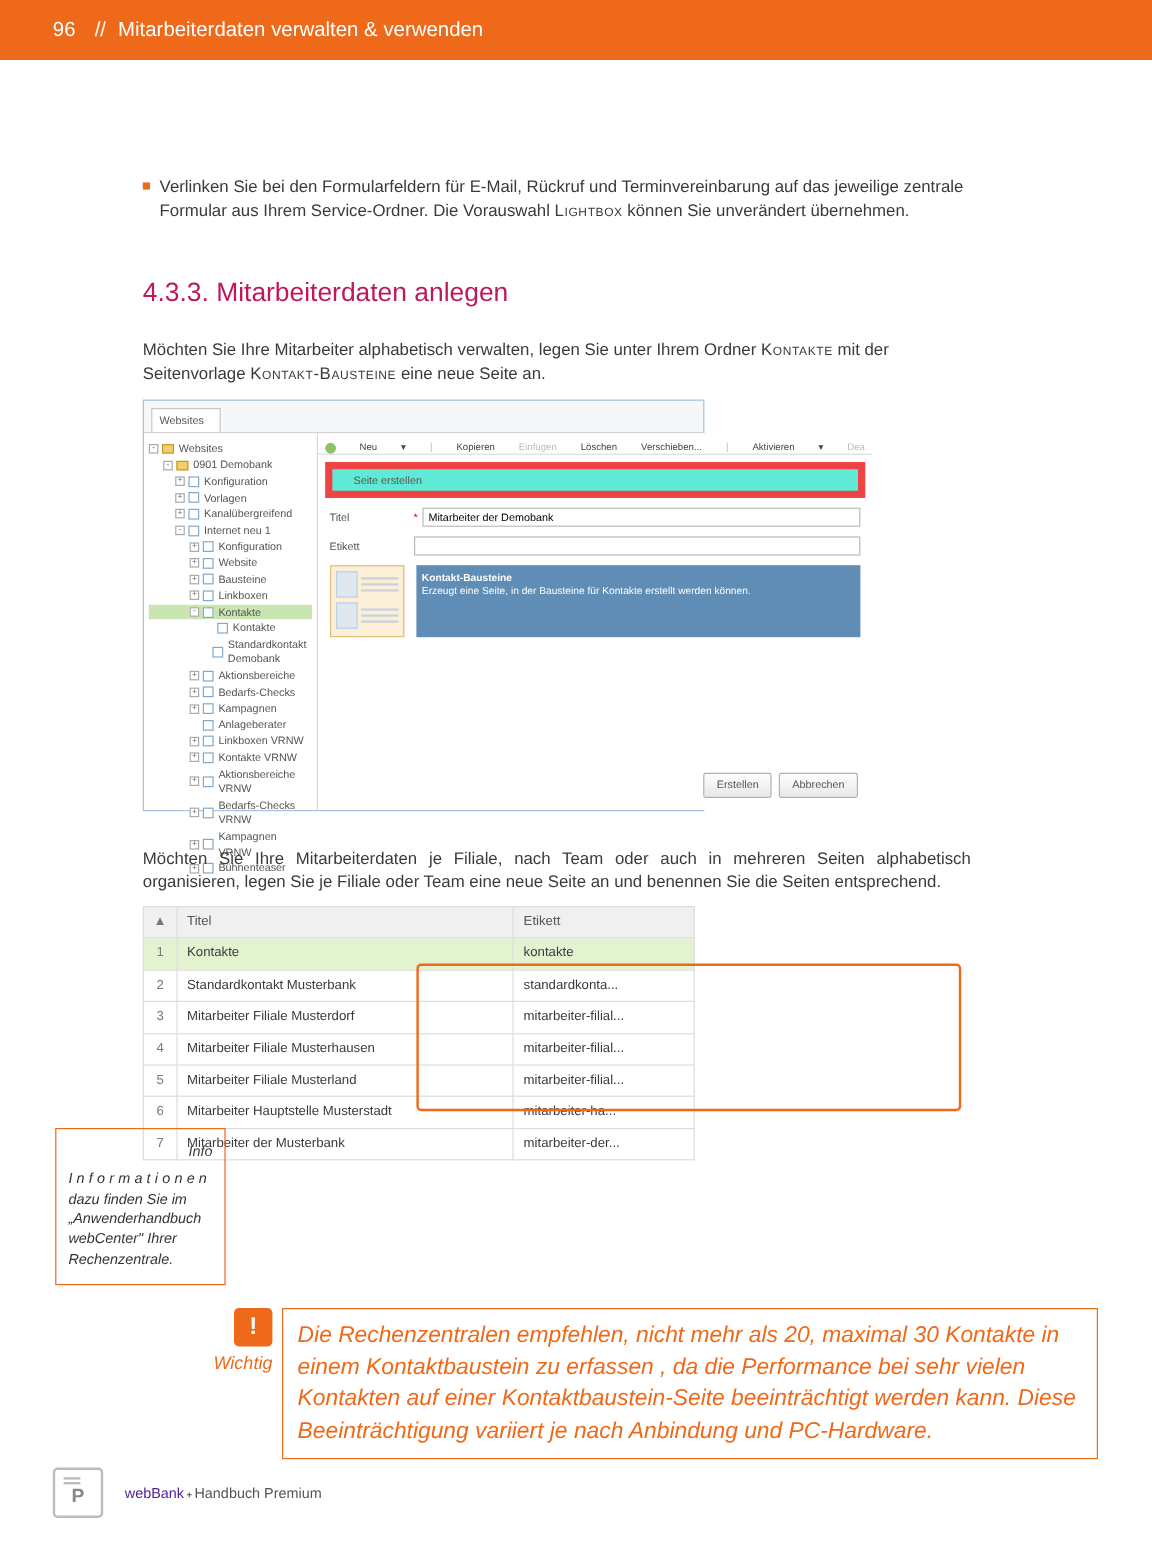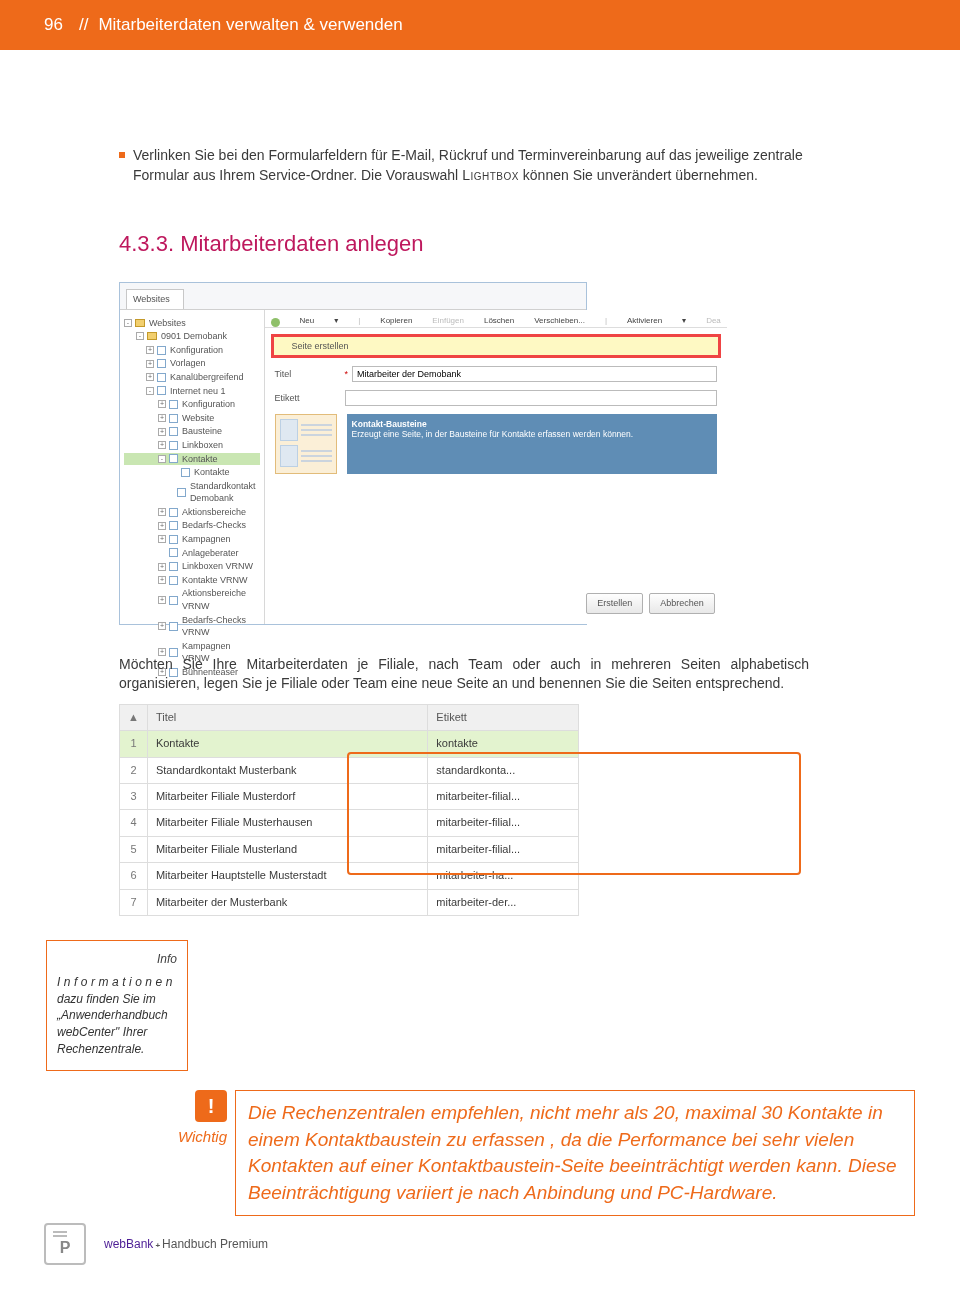--- a/index.html
+++ b/index.html
@@ -52,21 +52,21 @@
   .tree-item { display: flex; align-items: center; margin: 1px 0; }
   .fld { width:10px; height:8px; background:#f2cf6e; border:1px solid #c49a2a; margin-right:4px; flex-shrink:0;}
   .pg { width:9px; height:9px; background:#fff; border:1px solid #82a8cc; margin-right:4px; flex-shrink:0;}
   .pm { width:8px; height:8px; border:1px solid #aaa; background:#fff; text-align:center; line-height:6px; font-size:7px; margin-right:3px; flex-shrink:0; color:#666;}
   .ind0{padding-left:0} .ind1{padding-left:12px} .ind2{padding-left:22px} .ind3{padding-left:34px} .ind4{padding-left:46px}
   .tree-hl { background: #c9e6b2; }
   .ss-right { flex: 1; background:#fff; position:relative; }
   .ss-toolbar { border-bottom:1px solid #ddd; height:18px; display:flex; align-items:flex-end; gap:20px; padding:0 6px; font-size:8px; color:#444;}
   .ss-toolbar span { white-space:nowrap; }
   .tool-icon { width:9px; height:9px; background:#8fc06a; border-radius:50%; }
-  .page-create-hdr { background:#fef9c3; border:3px solid #ef4444; margin:6px; padding:3px 18px; font-size:9px; }
+  .page-create-hdr { background:#5eead4; border:6px solid #ef4444; margin:6px; padding:3px 18px; font-size:9px; }
   .form-row { display:flex; align-items:center; margin:8px 10px; font-size:9px; }
   .form-row label { width:70px; color:#555;}
   .form-row input { flex:1; border:1px solid #bbb; padding:2px 4px; font-size:9px; }
   .baustein-panel { display:flex; margin:4px 10px; gap:10px;}
   .preview { width:62px; height:60px; border:1px solid #e2bc7a; background:#fbefd7; padding:4px; display:flex; flex-direction:column; gap:4px;}
   .preview-row { display:flex; gap:3px; height:22px; }
   .avatar { width:18px; height:100%; background:#dfe8f1; border:1px solid #bcd0e4;}
   .lines { flex:1; display:flex; flex-direction:column; justify-content:center; gap:3px;}
   .lines div { height:2px; background:#cbd4de;}
   .desc { flex:1; background:#5f8db5; color:#fff; height:60px; padding:5px; font-size:8.5px; line-height:1.2;}
@@ -146,20 +146,23 @@
     <div class="bullet-sq"></div>
     <div>
       <span>Verlinken Sie bei den Formularfeldern für E-Mail, Rückruf und Terminvereinbarung auf das jeweilige zentrale Formular aus Ihrem Service-Ordner. Die Vorauswahl </span><span class="smallcaps">Lightbox</span><span> können Sie unverändert übernehmen.</span>
     </div>
   </div>
 
   <div class="sec-heading">
     <span>4.3.3. </span><span>Mitarbeiterdaten anlegen</span>
   </div>
 
+  <p>
+    <span>Möchten Sie Ihre Mitarbeiter alphabetisch verwalten, legen Sie unter Ihrem Ordner </span><span class="smallcaps">Kontakte</span><span> mit der Seitenvorlage </span><span class="smallcaps">Kontakt-Bausteine</span><span> eine neue Seite an.</span>
+  </p>
 
   
   <div class="screenshot-box">
     <div class="ws-tab">Websites</div>
     <div class="ss-main">
       <div class="ss-tree" id="tree-panel">
           <div class="tree-item ind0">
             <span class="pm">-</span>
             <span class="fld"></span>
             <span>Websites</span>
@@ -314,21 +317,21 @@
                 <div class="avatar"></div>
                 <div class="lines">
                   <div></div>
                   <div></div>
                   <div></div>
                 </div>
               </div>
           </div>
           <div class="desc">
             <b>Kontakt-Bausteine</b><br>
-            <span>Erzeugt eine Seite, in der Bausteine für Kontakte erfassen werden können.</span>
+            <span>Erzeugt eine Seite, in der Bausteine für Kontakte erstellt werden können.</span>
           </div>
         </div>
         <div class="btn-row">
           <div class="btn">Erstellen</div>
           <div class="btn">Abbrechen</div>
         </div>
       </div>
     </div>
   </div>
 

